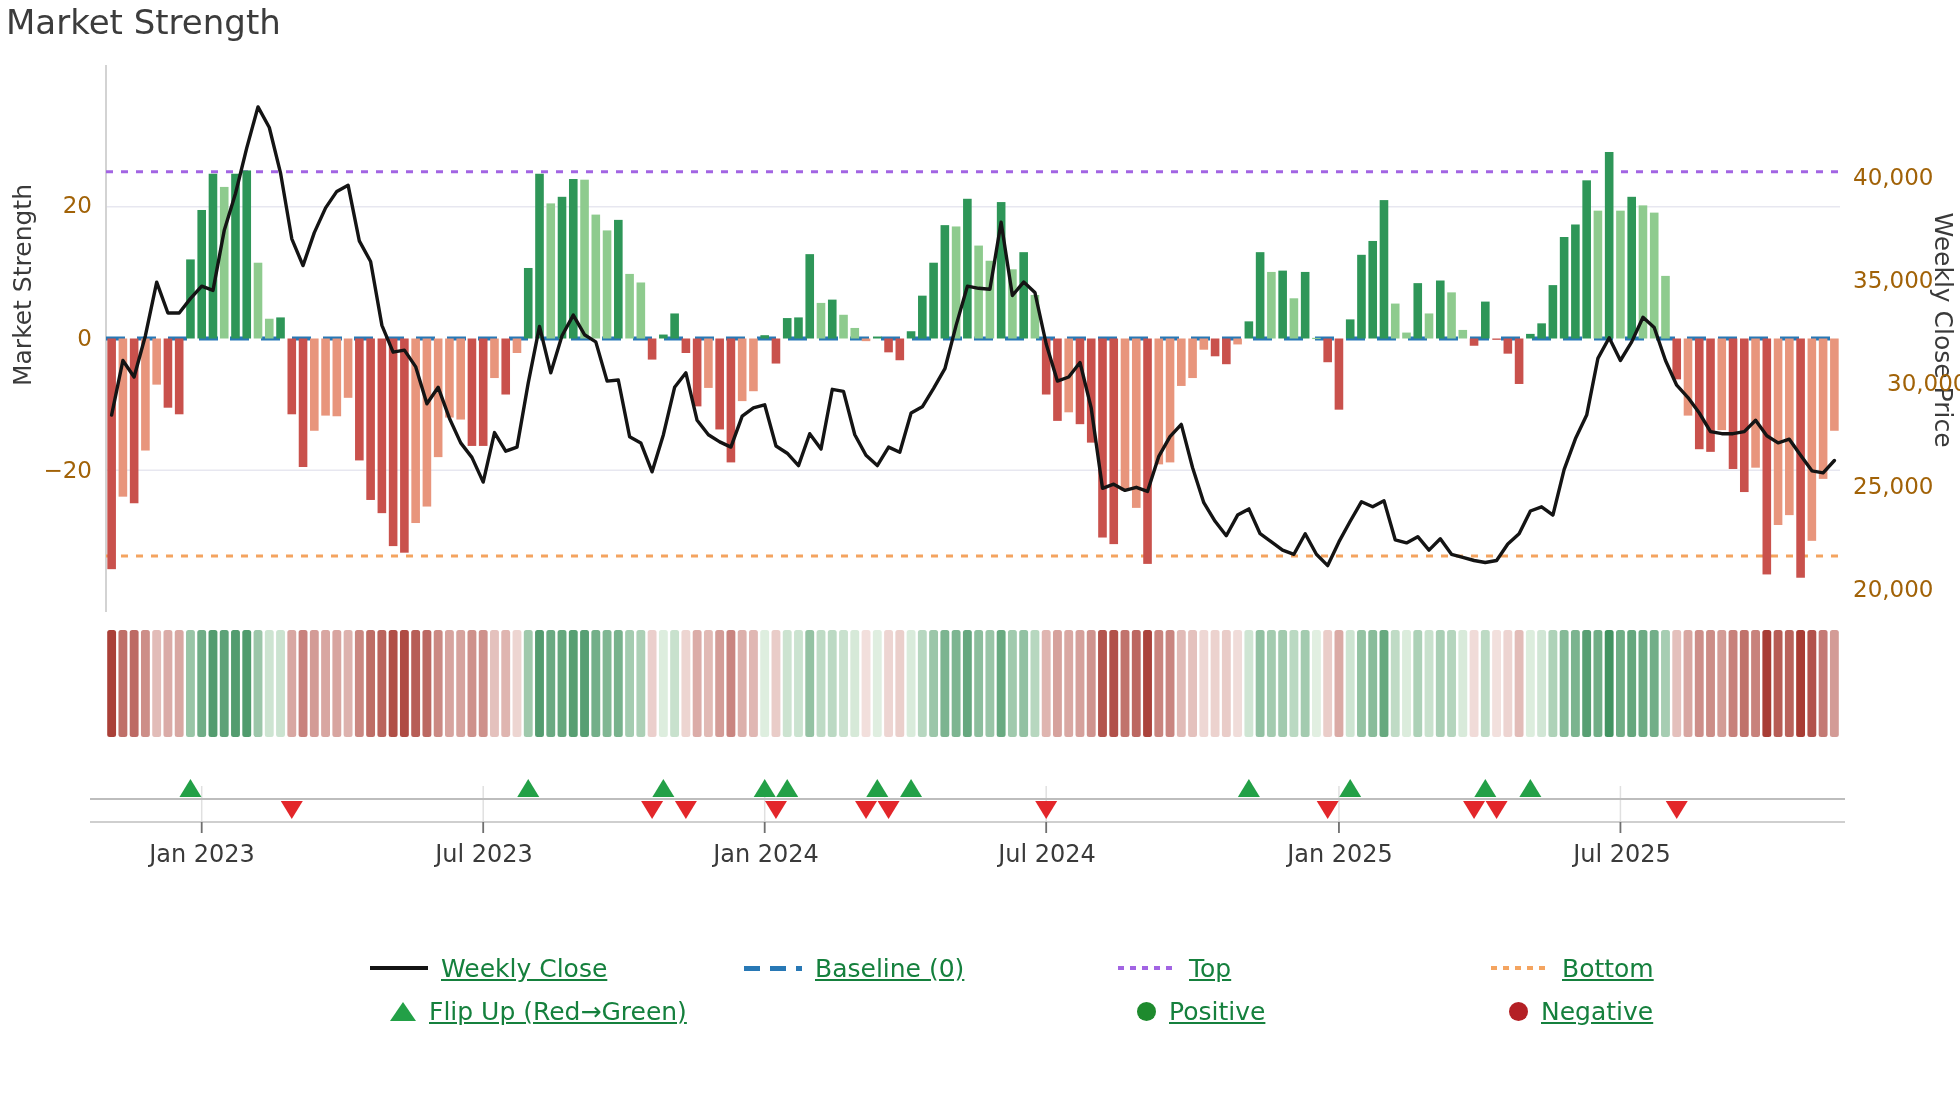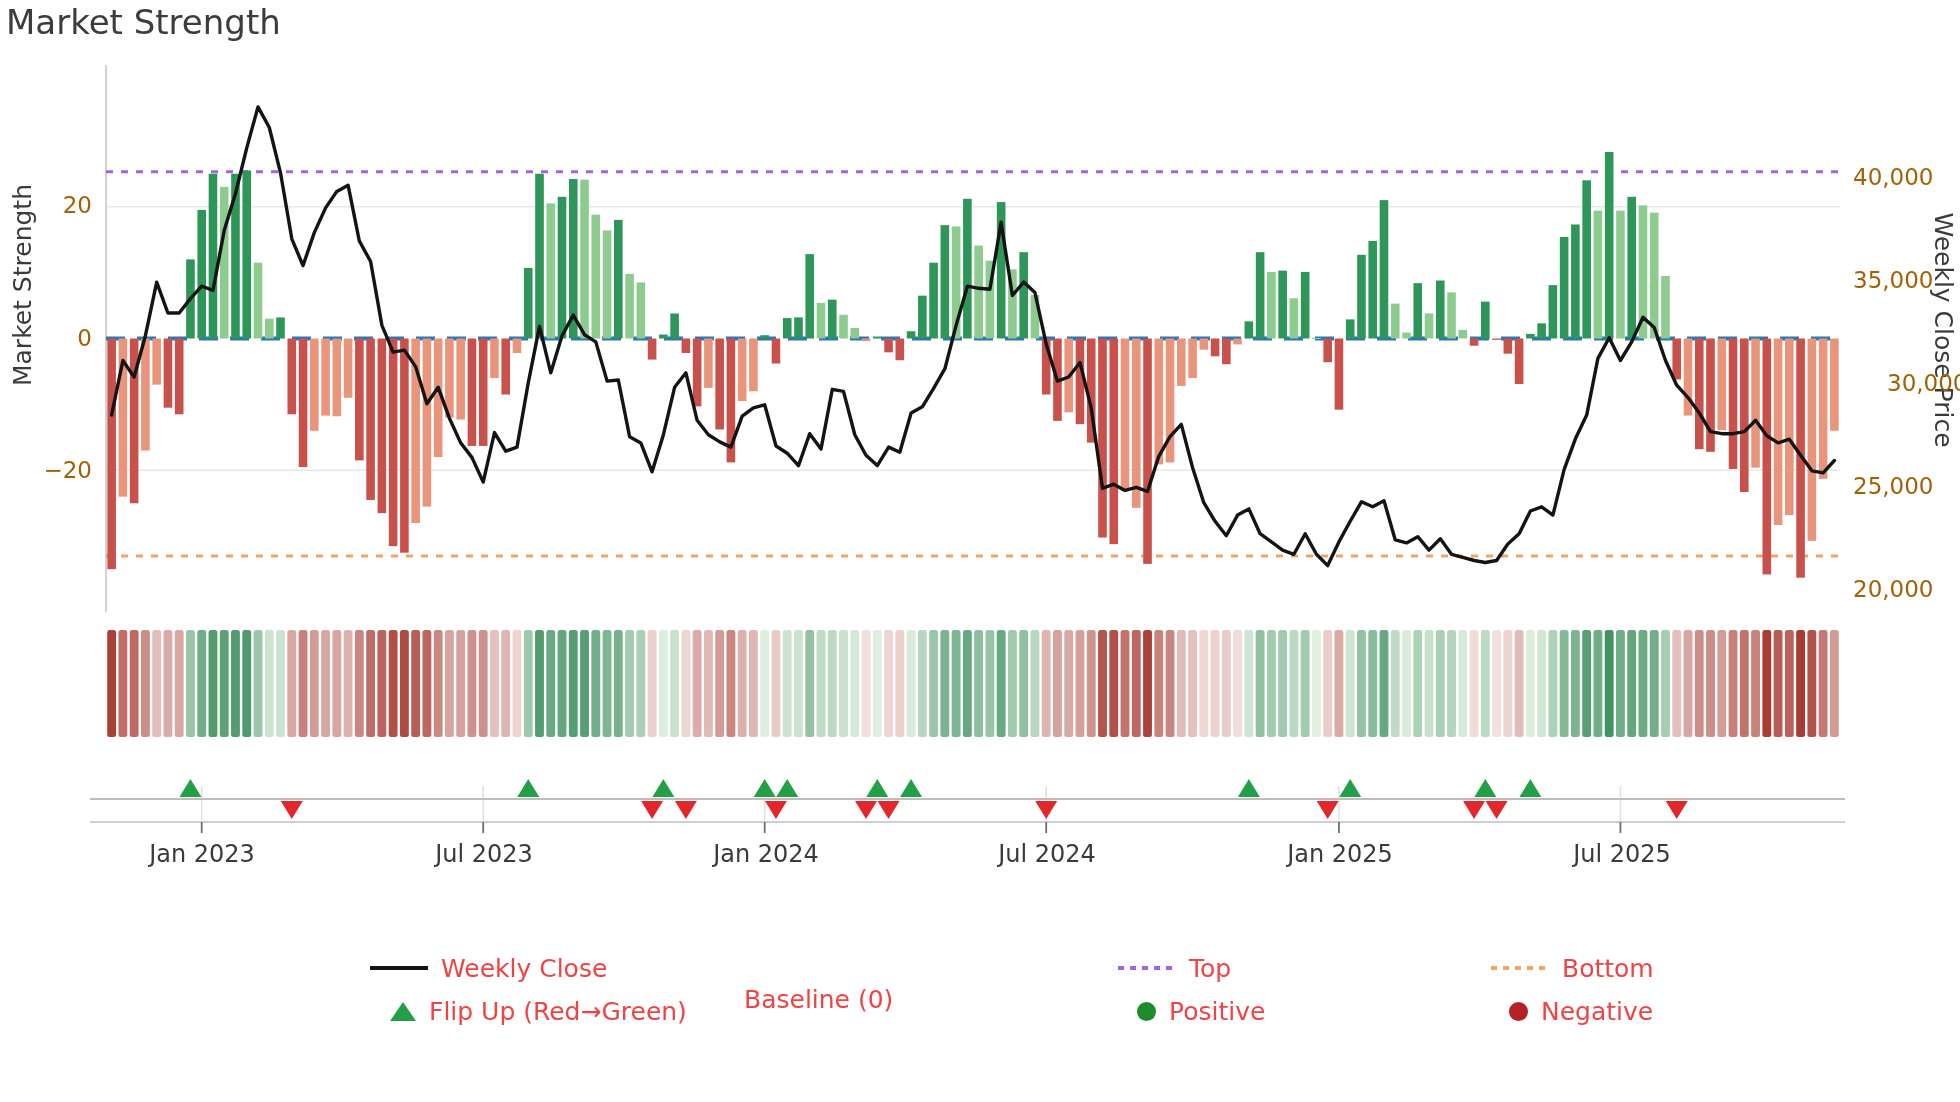--- a/index.html
+++ b/index.html
@@ -9,21 +9,21 @@
   .page-title{position:absolute;left:6px;top:2px;font-size:34px;color:#3c3c3c;}
   .ax-title{position:absolute;font-size:25px;color:#3a3a3a;white-space:nowrap;}
   .ax-title.left{left:22px;top:285px;transform:translate(-50%,-50%) rotate(-90deg);}
   .ax-title.right{left:1943px;top:330px;transform:translate(-50%,-50%) rotate(90deg);}
   .ytick{position:absolute;font-size:23px;color:#a16207;line-height:30px;}
   .ytick.left{width:60px;text-align:right;}
   .ytick.right{left:1853px;text-align:left;}
   .xtick{position:absolute;top:840px;font-size:24px;color:#3a3a3a;transform:translateX(-50%);white-space:nowrap;}
   .source{position:absolute;top:769px;right:52px;font-size:25px;color:#9d9d9d;}
   .legend-item{position:absolute;display:flex;align-items:center;gap:13px;height:36px;}
-  .legend-item .lab{font-size:25px;color:#ef4444;white-space:nowrap;}
+  .legend-item .lab{font-size:25px;color:#15803d;white-space:nowrap;text-decoration:underline;}
   .sw{display:inline-block;}
   .sw-line{width:58px;height:4px;background:#141414;}
   .sw-dash{width:58px;height:5px;background:repeating-linear-gradient(90deg,#2878b5 0 16px,transparent 16px 26px);}
   .sw-dot-purple{width:58px;height:4px;background:repeating-linear-gradient(90deg,#a264e3 0 6px,transparent 6px 12px);}
   .sw-dot-orange{width:58px;height:4px;background:repeating-linear-gradient(90deg,#f4a460 0 6px,transparent 6px 12px);}
   .tri-up{width:0;height:0;border-left:13px solid transparent;border-right:13px solid transparent;border-bottom:19px solid #23a047;}
   .tri-down{width:0;height:0;border-left:13px solid transparent;border-right:13px solid transparent;border-top:19px solid #e3262a;}
   .dot{width:19px;height:19px;border-radius:50%;}
   .dot.green{background:#1e8a2e;}
   .dot.red{background:#b42025;}
@@ -405,21 +405,21 @@
   <span class="xtick" style="left:766px;">Jan 2024</span>
   <span class="xtick" style="left:1047px;text-align:right;">Jul 2024</span>
   <span class="xtick" style="left:1340px;">Jan 2025</span>
   <span class="xtick" style="left:1622px;">Jul 2025</span>
 
 
   <div class="legend-item" style="left:370px;top:950px;">
     <span class="sw sw-line"></span>
     <span class="lab">Weekly Close</span>
   </div>
-  <div class="legend-item" style="left:744px;top:972px;flex-direction:column;">
+  <div class="legend-item" style="left:744px;top:950px;">
     <span class="sw sw-dash"></span>
     <span class="lab">Baseline (0)</span>
   </div>
   <div class="legend-item" style="left:1118px;top:950px;">
     <span class="sw sw-dot-purple"></span>
     <span class="lab">Top</span>
   </div>
   <div class="legend-item" style="left:1491px;top:950px;">
     <span class="sw sw-dot-orange"></span>
     <span class="lab">Bottom</span>

